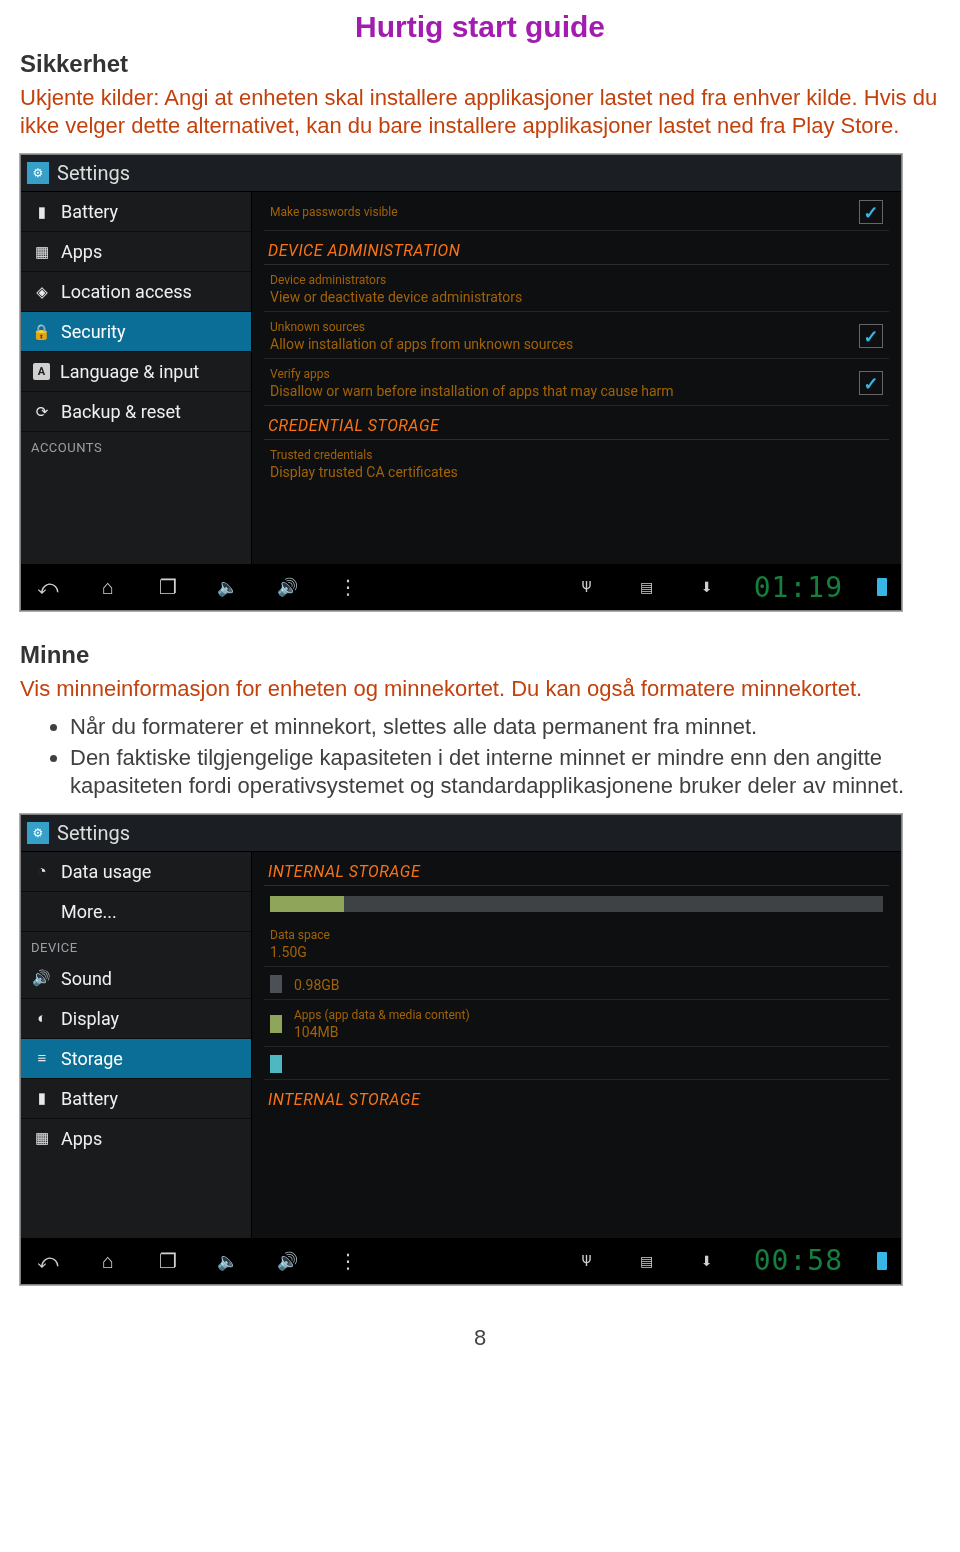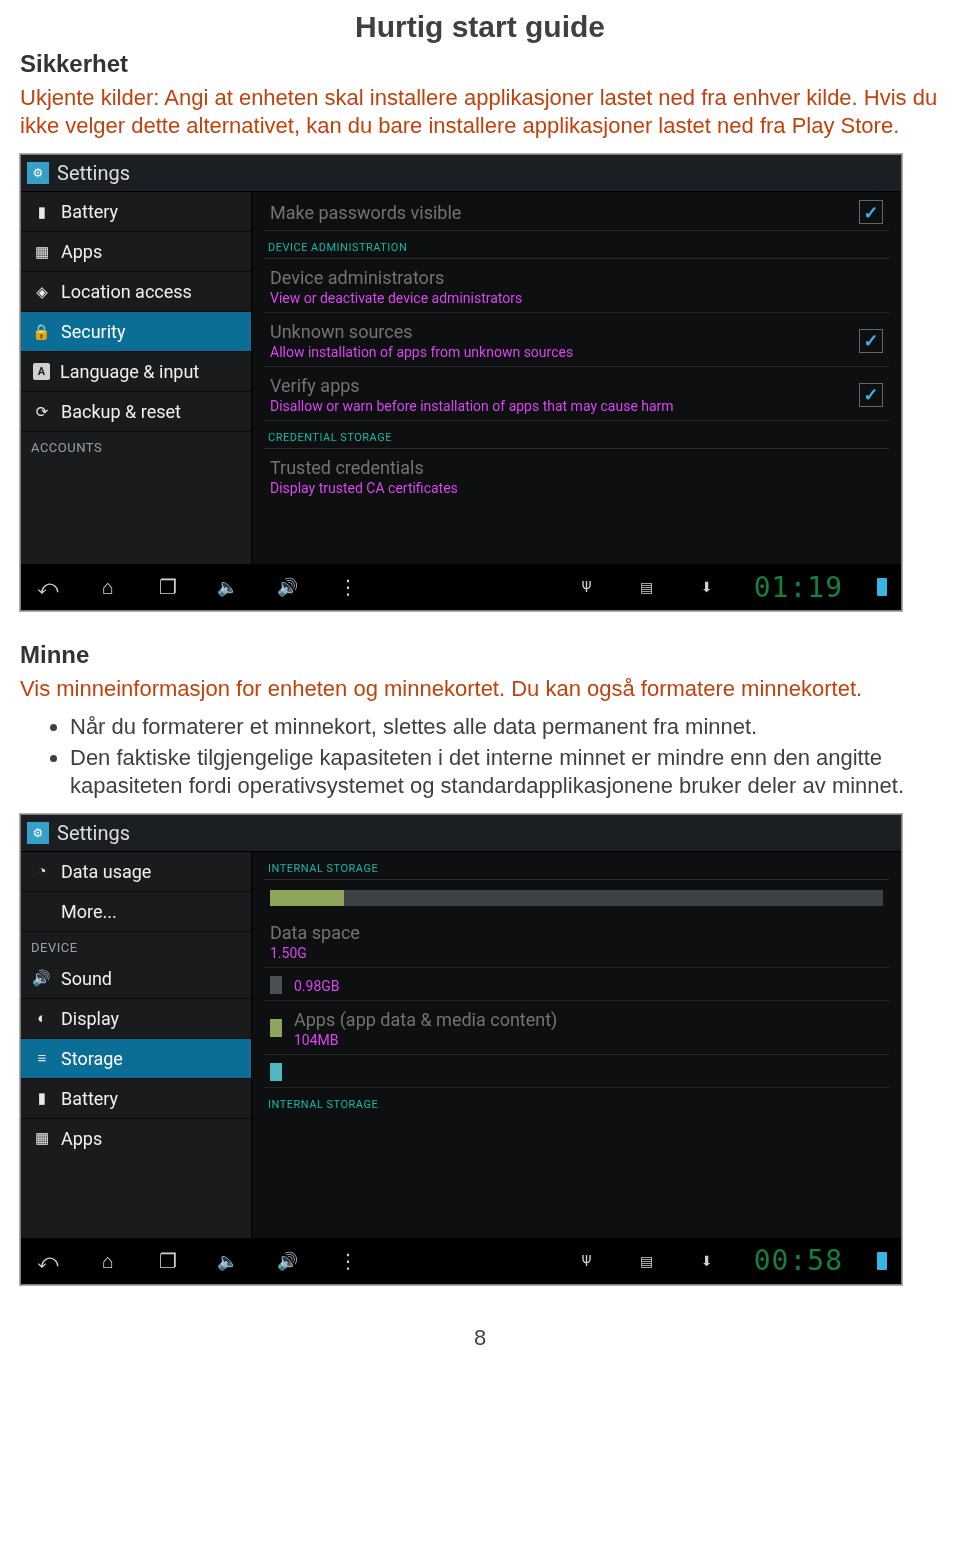--- a/index.html
+++ b/index.html
@@ -11,21 +11,21 @@
     width: 960px;
   }
   .page {
     padding: 10px 20px 40px 20px;
   }
   .doc-title {
     text-align: center;
     font-weight: bold;
     font-size: 30px;
     margin: 0 0 6px 0;
-    color: #404040;
+    color: #a21caf;
   }
   .section-h {
     font-weight: bold;
     font-size: 24px;
     margin: 4px 0 6px 0;
     color: #333;
   }
   .body-text {
     font-size: 22px;
     line-height: 1.28;
@@ -112,35 +112,36 @@
   }
   .nicon.box { background:#d0d0d0; color:#222; border-radius:2px; font-size:11px; font-weight:bold; width:17px; height:17px; }
   .right {
     flex: 1;
     background: #0e0f10;
     padding: 0 12px;
     overflow: hidden;
     display:flex; flex-direction:column;
   }
   .sec-head {
-    font-size: 11px;
-    color: #14b8a6;
+    font-size: 16px;
+    color: #f97316;
     letter-spacing: 0.5px;
     padding: 10px 4px 4px 4px;
     border-bottom: 1px solid #2a2d30;
+    font-style: italic;
   }
   .row {
     display: flex;
     align-items: center;
     padding: 8px 6px 6px 6px;
     border-bottom: 1px solid #222426;
   }
   .row .rtexts { flex: 1; }
-  .row .rtitle { color: #737373; font-size: 18px; }
-  .row .rsub { color: #d946ef; font-size: 14px; margin-top: 2px; }
+  .row .rtitle { color: #a16207; font-size: 12px; }
+  .row .rsub { color: #a16207; font-size: 14px; margin-top: 2px; }
   .chk {
     width: 22px; height: 22px;
     border: 1px solid #666;
     display: flex; align-items: center; justify-content: center;
     color: #35b6e6; font-size: 18px; font-weight: bold;
   }
   
   .stor-bar { height:16px; display:flex; margin:4px 0 8px 0; background:#1c1e20; }
   .stor-bar .seg { height:100%; }
   .swatch { width:12px; height:18px; margin-right:12px; }

